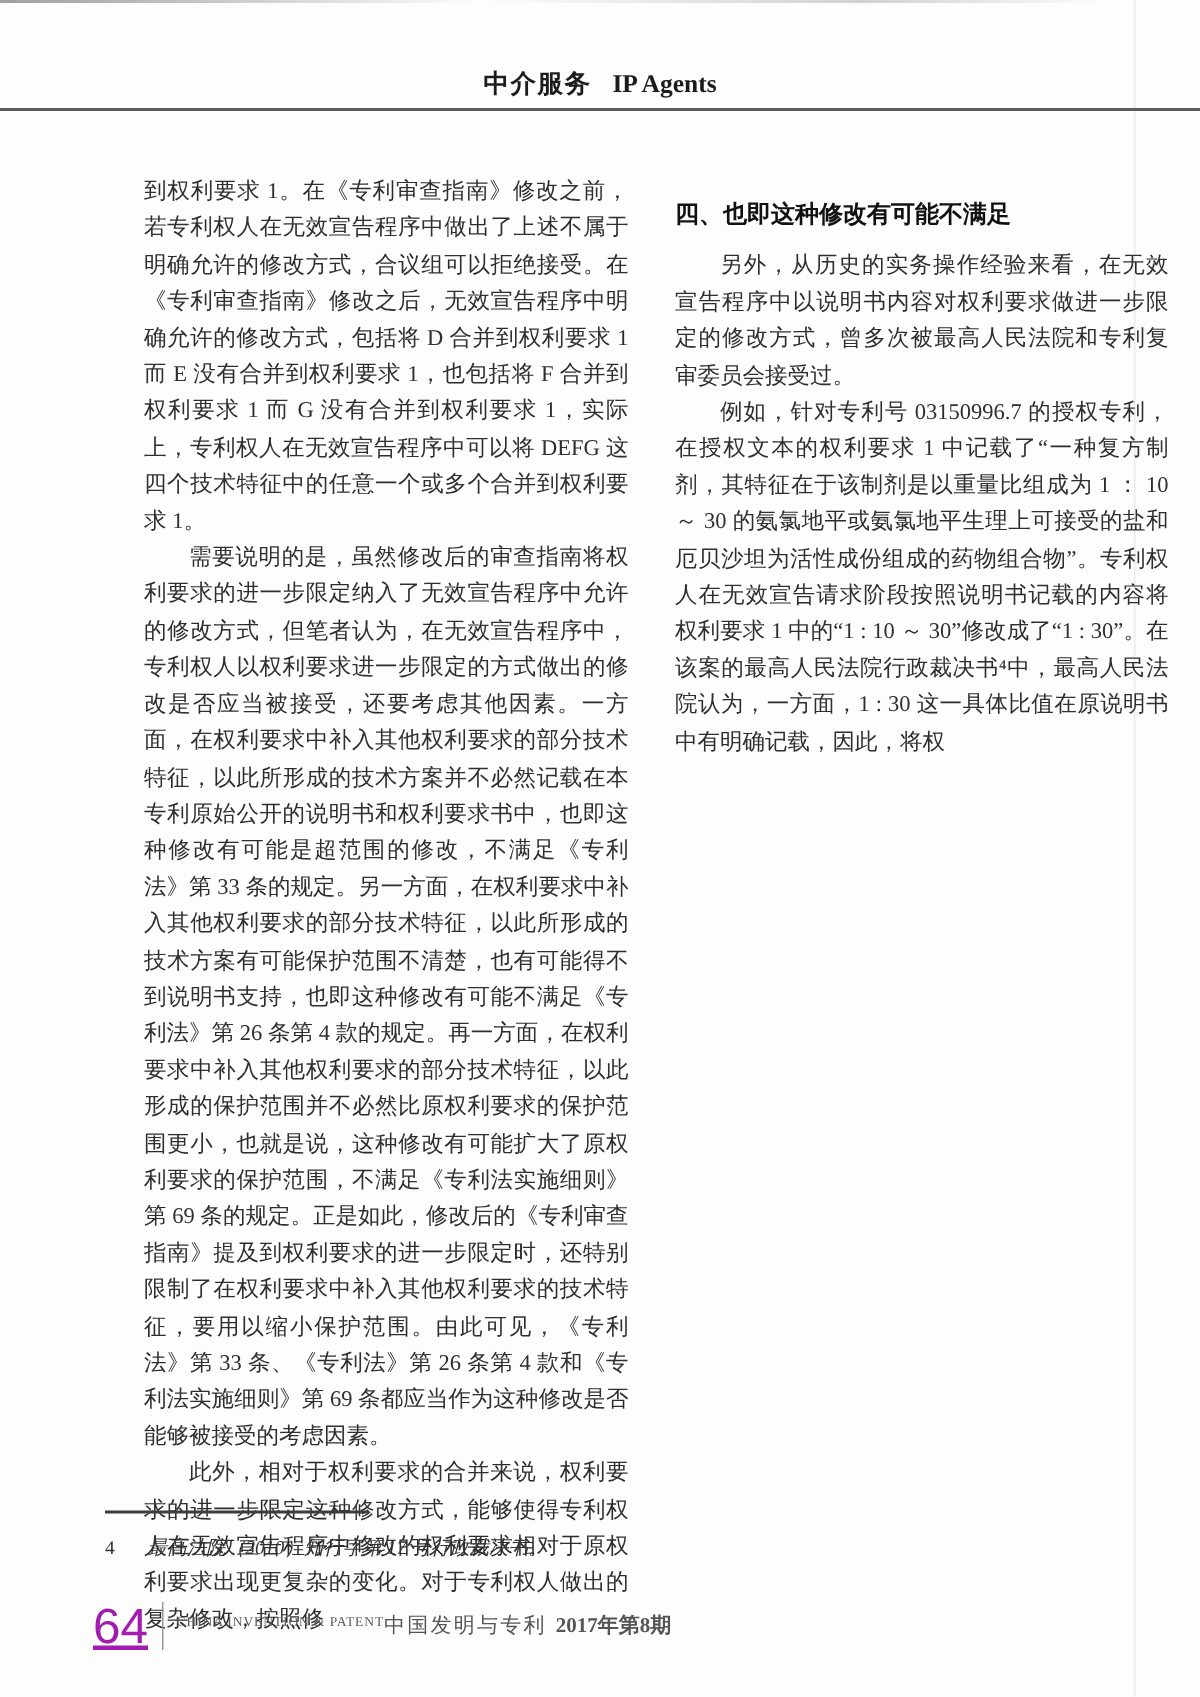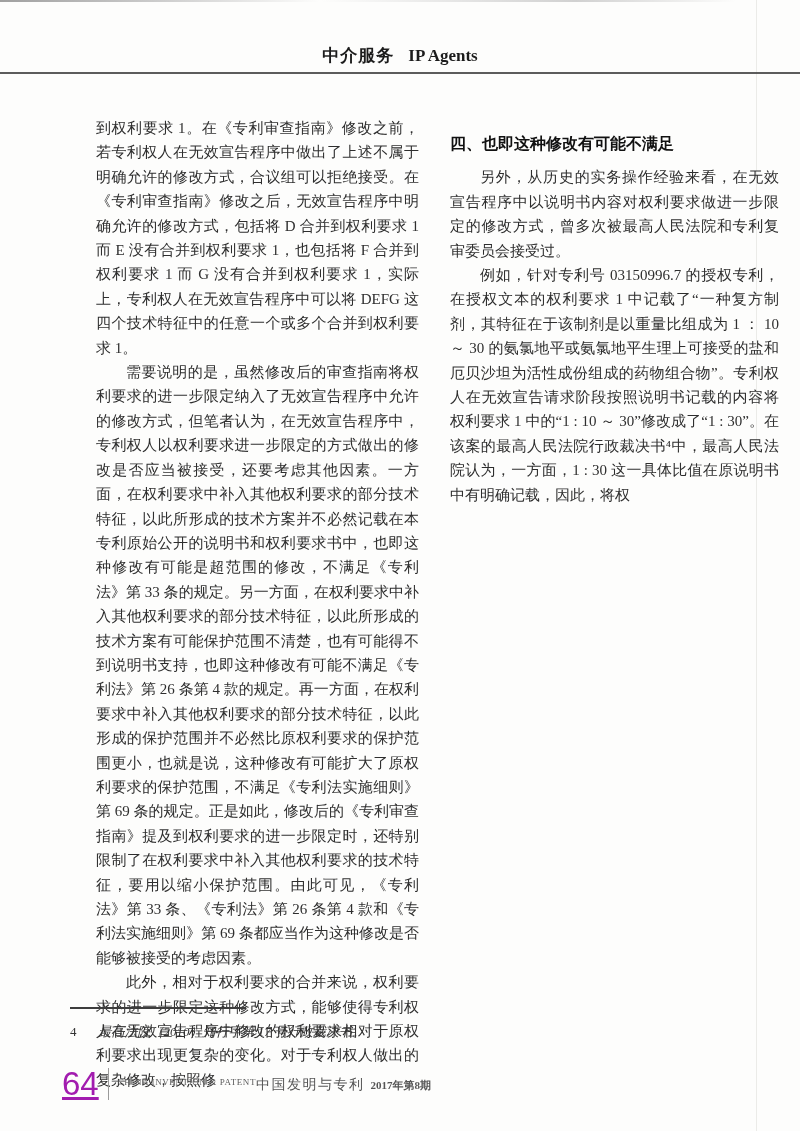--- a/index.html
+++ b/index.html
@@ -64,21 +64,21 @@
     font-size:33px;color:#a21caf;line-height:36px;font-weight:400;text-decoration:underline;
   }
   .page-footer .vbar{width:1px;height:32px;background:#9a9a9a;}
   .page-footer .jblock{display:flex;justify-content:center;}
   .page-footer .jen{
     font-size:9px;color:#5a5a5a;letter-spacing:.6px;line-height:12px;
     font-family:"Liberation Serif","DejaVu Serif",serif;
   }
   .page-footer .jcnrow{display:flex;align-items:flex-end;gap:6px;}
   .page-footer .jcn{font-size:14px;color:#555;letter-spacing:1.5px;line-height:17px;}
-  .page-footer .jissue{font-size:11px;color:#555;font-weight:bold;}
+  .page-footer .jissue{font-size:14px;color:#555;font-weight:bold;}
 </style>
 </head>
 <body>
 
 <div class="scan-top"></div>
 <div class="scan-right"></div>
 
 <div class="page-header">
   <span class="cn">中介服务</span><span class="en">IP Agents</span>
 </div>

